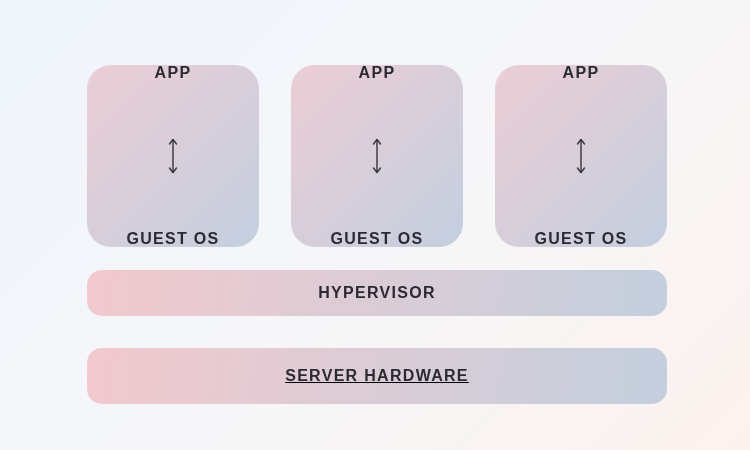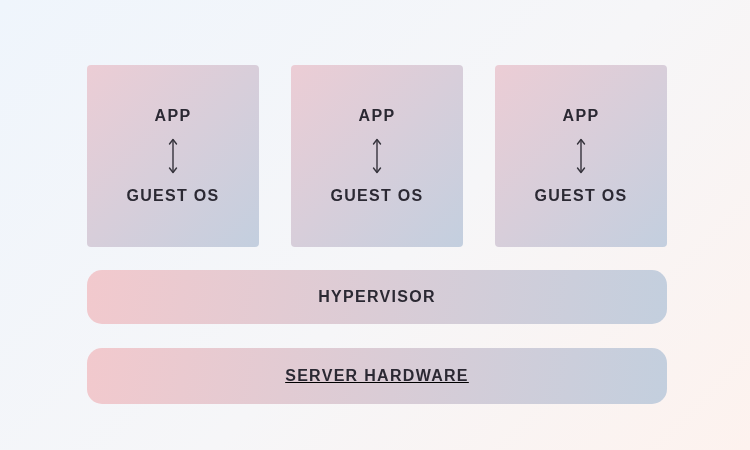--- a/index.html
+++ b/index.html
@@ -20,23 +20,23 @@
   }
   .canvas{
     position:relative;
     width:750px;height:450px;
     background:linear-gradient(135deg, var(--background-start) 0%, var(--background-mid) 55%, var(--background-end) 100%);
   }
   .vm-box{
     position:absolute;
     top:65px;
     width:172px;height:182px;
-    border-radius:4px;
+    border-radius:24px;
     background:linear-gradient(135deg, var(--box-gradient-start) 0%, var(--box-gradient-end) 100%);
-    display:flex;flex-direction:column;align-items:center;justify-content:center;
+    display:flex;flex-direction:column;align-items:center;justify-content:space-between;
     gap:13px;
   }
   .vm-box.b1{left:87px;}
   .vm-box.b2{left:291px;}
   .vm-box.b3{left:495px;}
   .label{
     color:var(--text-color);
     font-size:16px;
     font-weight:700;
     letter-spacing:1.3px;
@@ -44,21 +44,21 @@
     line-height:1;
   }
   .arrow-icon{display:block;}
   .bar{
     position:absolute;
     left:87px;width:580px;
     border-radius:15px;
     background:linear-gradient(100deg, var(--bar-gradient-start) 0%, var(--bar-gradient-end) 100%);
     display:flex;align-items:center;justify-content:center;
   }
-  .bar.hypervisor{top:270px;height:54px;}
+  .bar.hypervisor{top:270px;height:46px;}
   .bar.hardware{top:348px;height:56px;text-decoration:underline;}
 </style>
 </head>
 <body>
 
 <div class="canvas">
 
   <div class="vm-box b1">
     <div class="label">APP</div>
     <span>

